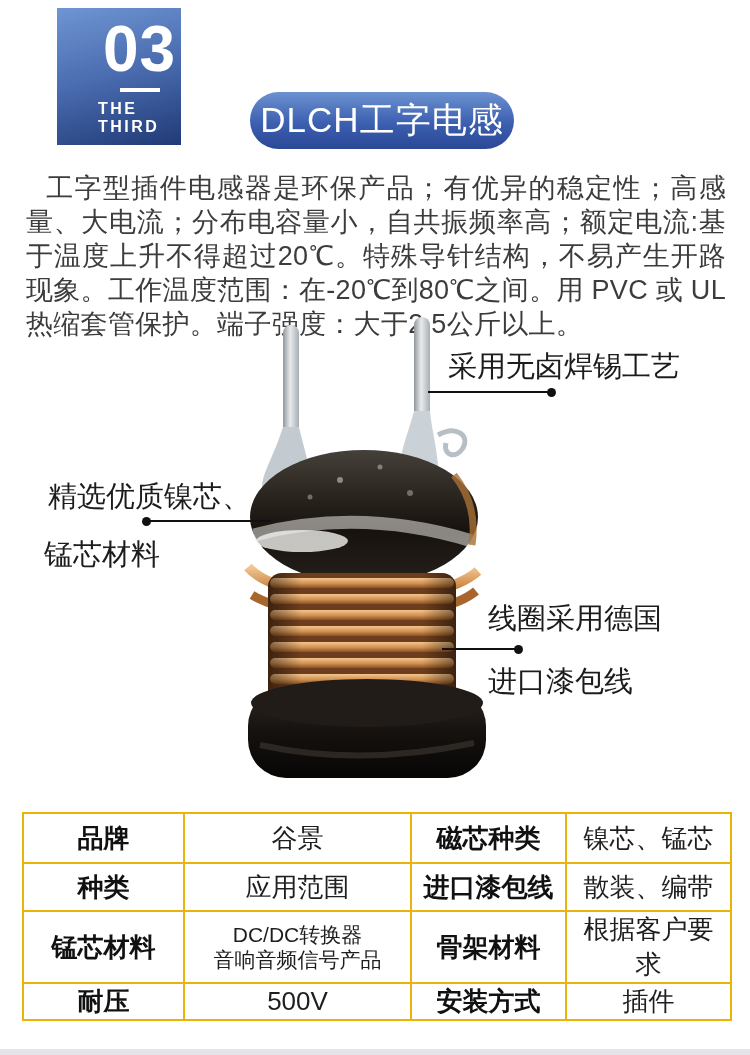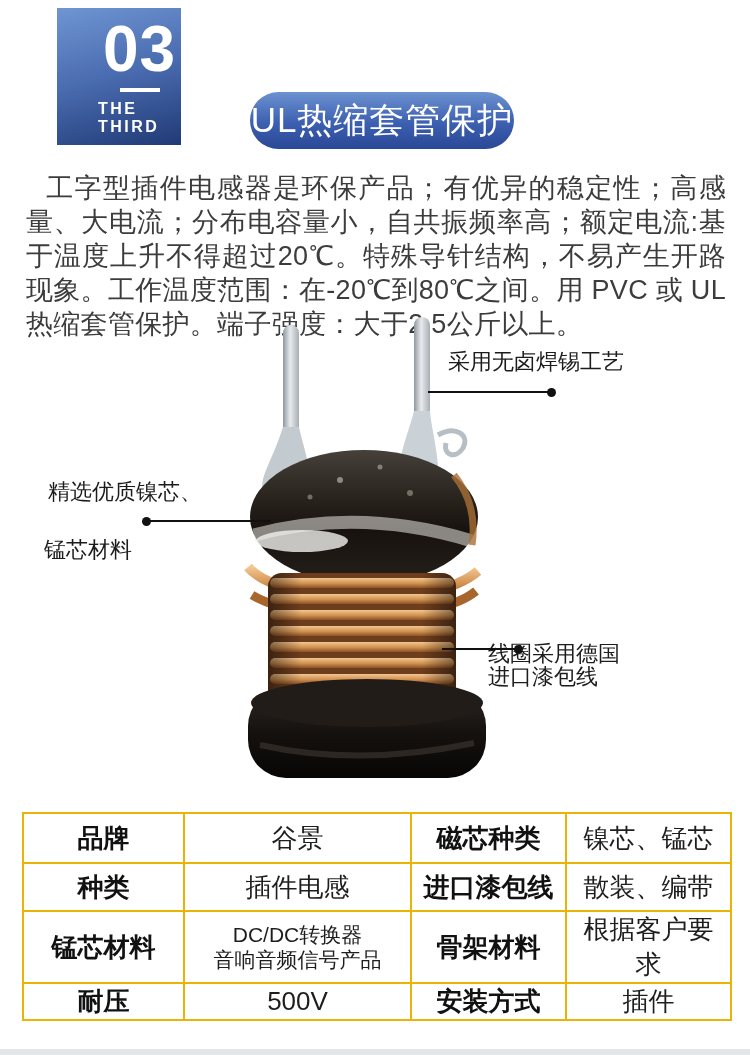--- a/index.html
+++ b/index.html
@@ -34,21 +34,21 @@
   .intro {
     position:absolute; left:26px; top:171px; width:700px;
     font-size:27px; line-height:34px; color:#3c3c3c;
     text-align:justify; text-indent:0.75em; letter-spacing:0.3px;
   }
 
   
   .figure-svg { position:absolute; left:240px; top:315px; width:250px; height:465px; }
 
   
-  .callout-text { position:absolute; color:#1c1c1c; font-size:22px; white-space:nowrap; }
+  .callout-text { position:absolute; color:#1c1c1c; font-size:29px; white-space:nowrap; }
   .callout-line { position:absolute; height:2px; background:#111; }
   .callout-dot  { position:absolute; width:9px; height:9px; border-radius:50%; background:#111; }
 
   
   .spec-table {
     position:absolute; left:22px; top:812px; width:708px;
     border-collapse:collapse; table-layout:fixed;
   }
   .spec-table td {
     border:2px solid #eab308; text-align:center; vertical-align:middle;
@@ -65,21 +65,21 @@
 
 <div class="page">
 
   <div class="badge">
     <div class="badge-number">03</div>
     <div class="badge-rule"></div>
     <div class="badge-subtitle">THE THIRD</div>
   </div>
 
   <div class="pill">
-    <span>UL热缩套管保护</span>
+    <span>DLCH工字电感</span>
   </div>
 
   <p class="intro">工字型插件电感器是环保产品；有优异的稳定性；高感量、大电流；分布电容量小，自共振频率高；额定电流:基于温度上升不得超过20℃。特殊导针结构，不易产生开路现象。工作温度范围：在-20℃到80℃之间。用 PVC 或 UL热缩套管保护。端子强度：大于2.5公斤以上。</p>
 
   <svg class="figure-svg" viewBox="0 0 250 465" aria-hidden="true">
     <defs>
       <linearGradient id="pinGrad" x1="0" y1="0" x2="1" y2="0">
         <stop offset="0" stop-color="#8f979d"></stop>
           <stop offset="0.45" stop-color="#e8ebed"></stop>
           <stop offset="1" stop-color="#a7aeb3"></stop>
@@ -146,42 +146,42 @@
 
   <div class="callout-text" style="left:448px; top:347px;">采用无卤焊锡工艺</div>
   <div class="callout-line" style="left:428px; top:391px; width:123px;"></div>
   <div class="callout-dot" style="left:547px; top:388px;"></div>
 
   <div class="callout-text" style="left:48px; top:477px;">精选优质镍芯、</div>
   <div class="callout-text" style="left:44px; top:535px;">锰芯材料</div>
   <div class="callout-line" style="left:146px; top:520px; width:125px;"></div>
   <div class="callout-dot" style="left:142px; top:517px;"></div>
 
-  <div class="callout-text" style="left:488px; top:599px;margin-top:40px;">线圈采用德国</div>
+  <div class="callout-text" style="left:488px; top:599px;">线圈采用德国</div>
   <div class="callout-text" style="left:488px; top:662px;">进口漆包线</div>
   <div class="callout-line" style="left:442px; top:648px; width:76px;"></div>
   <div class="callout-dot" style="left:514px; top:645px;"></div>
 
   <table class="spec-table">
     <colgroup>
         <col style="width:161px">
         <col style="width:227px">
         <col style="width:155px">
         <col style="width:165px">
       </colgroup>
     <tbody>
       <tr style="height:50px;">
         <td class="hd">品牌</td>
         <td>谷景</td>
         <td class="hd">磁芯种类</td>
         <td>镍芯、锰芯</td>
       </tr>
       <tr style="height:48px;">
         <td class="hd">种类</td>
-        <td>插件电感</td>
+        <td>应用范围</td>
         <td class="hd">进口漆包线</td>
         <td>散装、编带</td>
       </tr>
       <tr style="height:53px;">
         <td class="hd">锰芯材料</td>
         <td class="small-cell">DC/DC转换器
 音响音频信号产品</td>
         <td class="hd">骨架材料</td>
         <td>根据客户要求</td>
       </tr>

